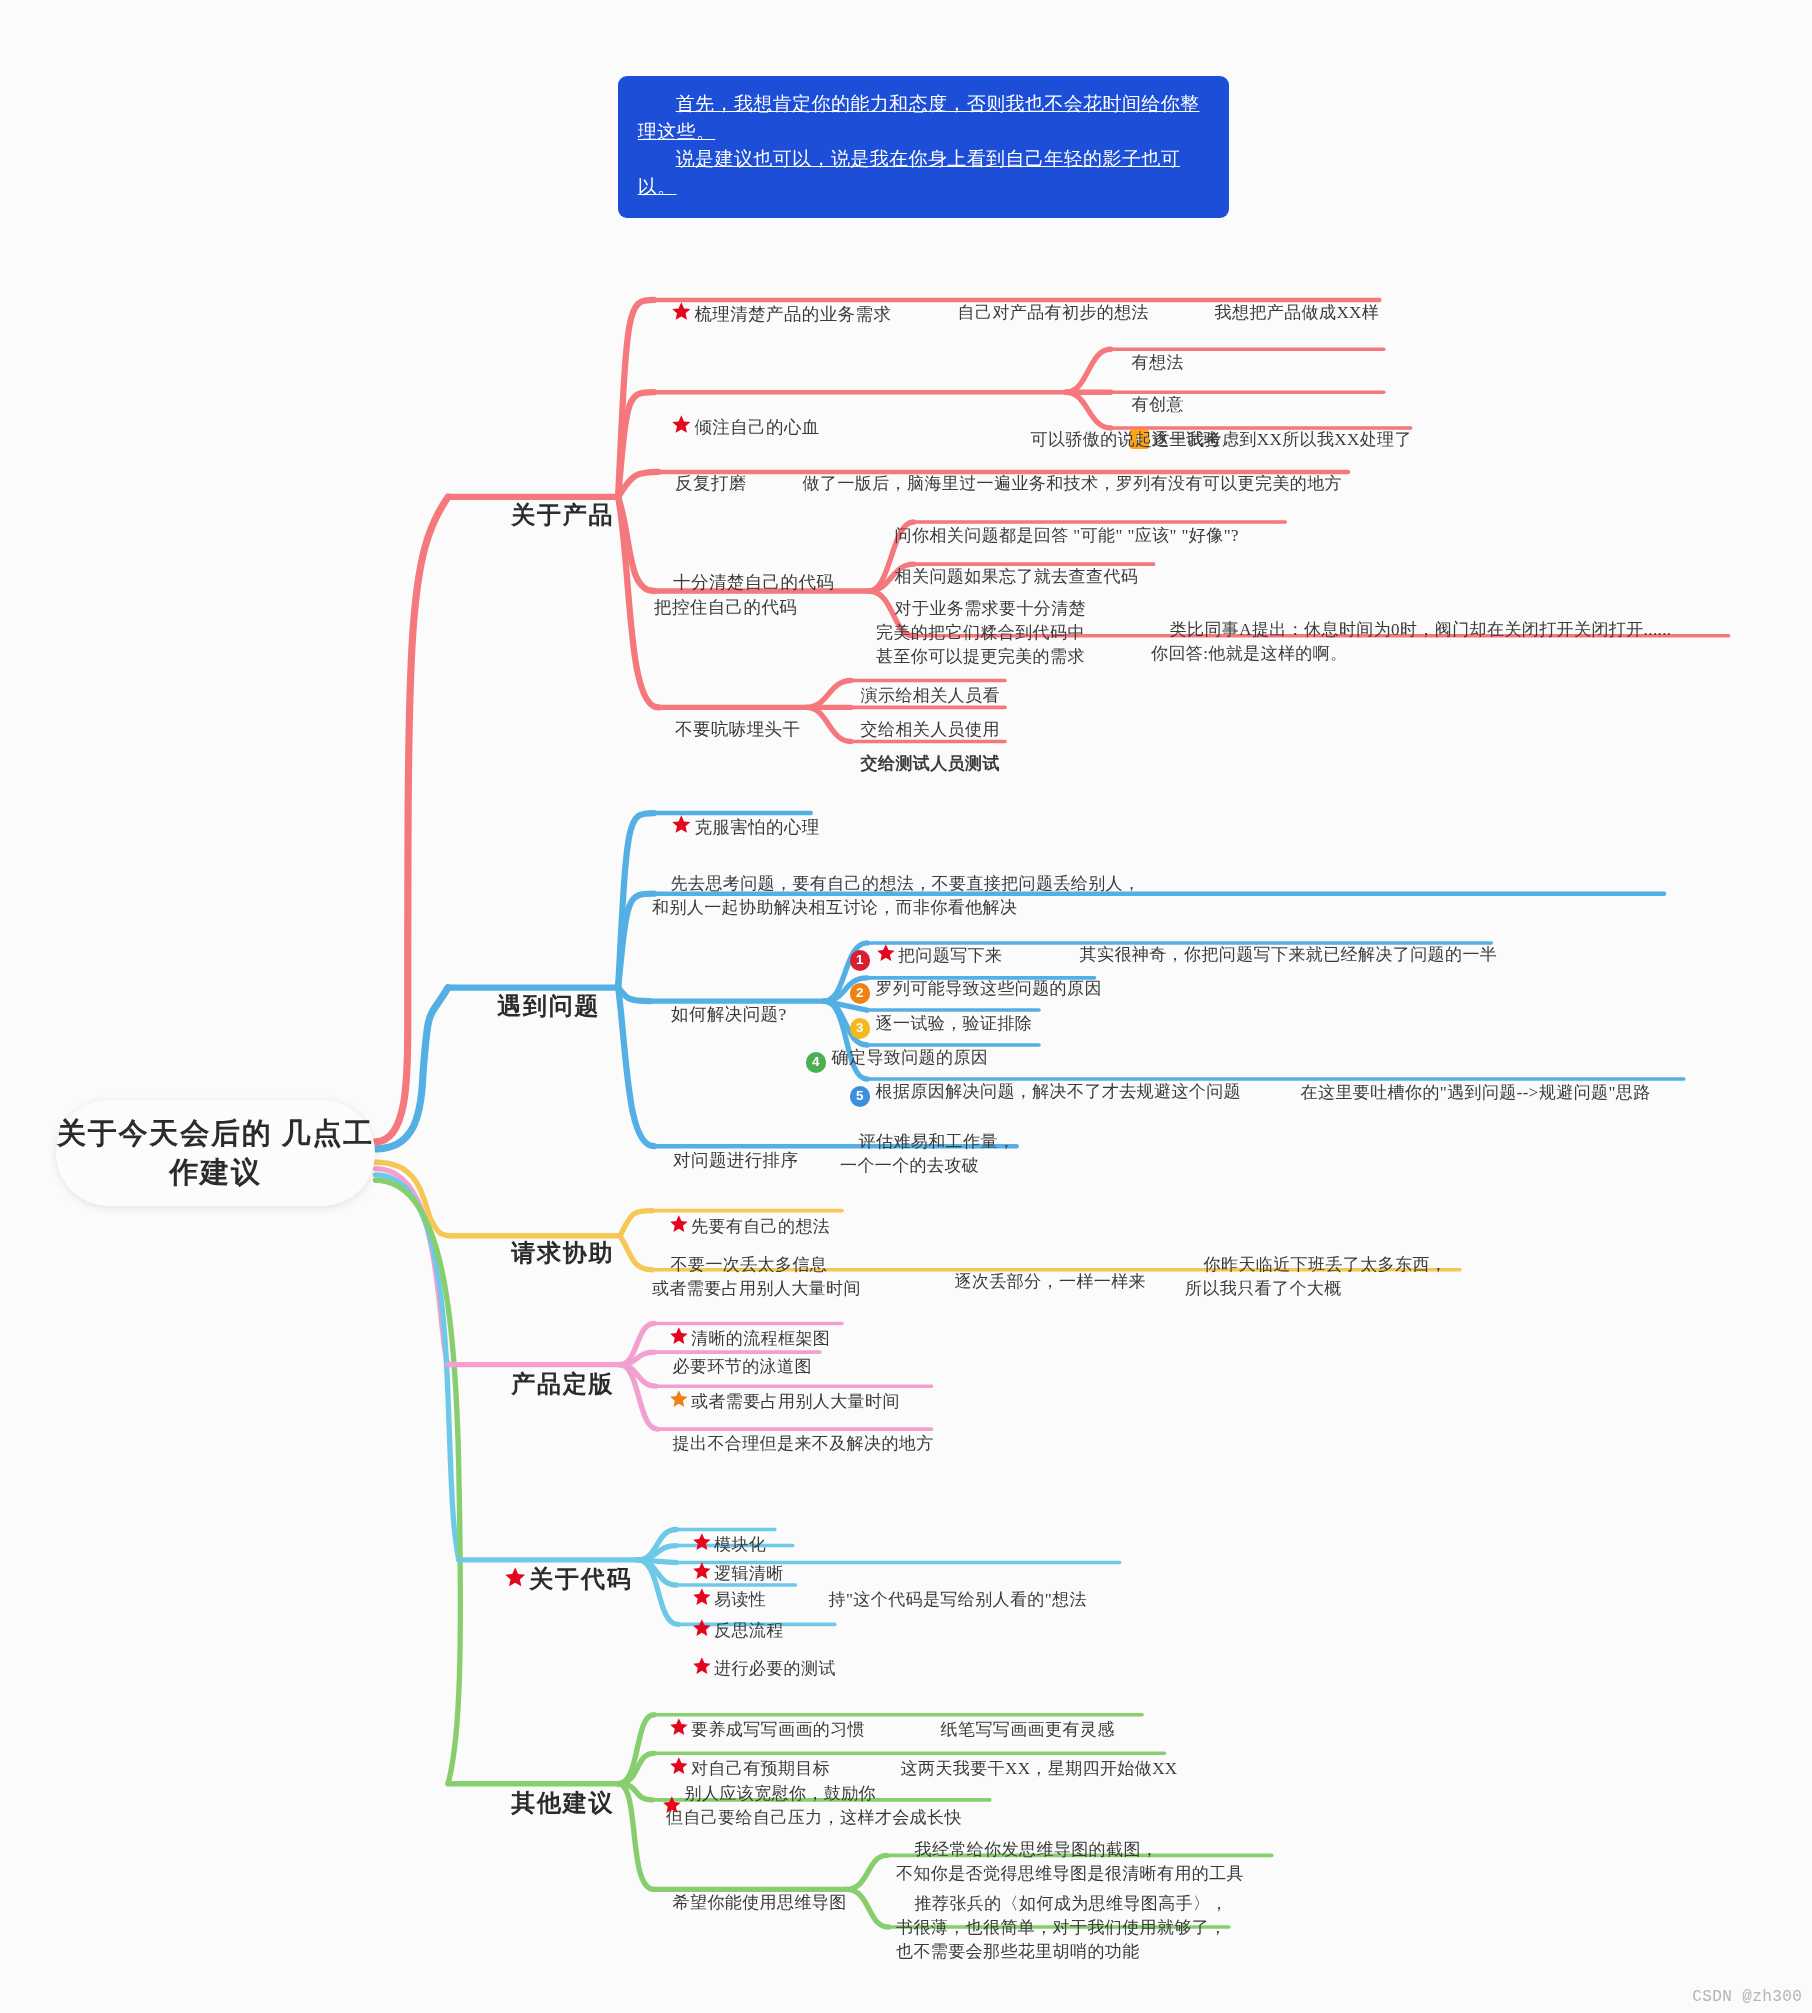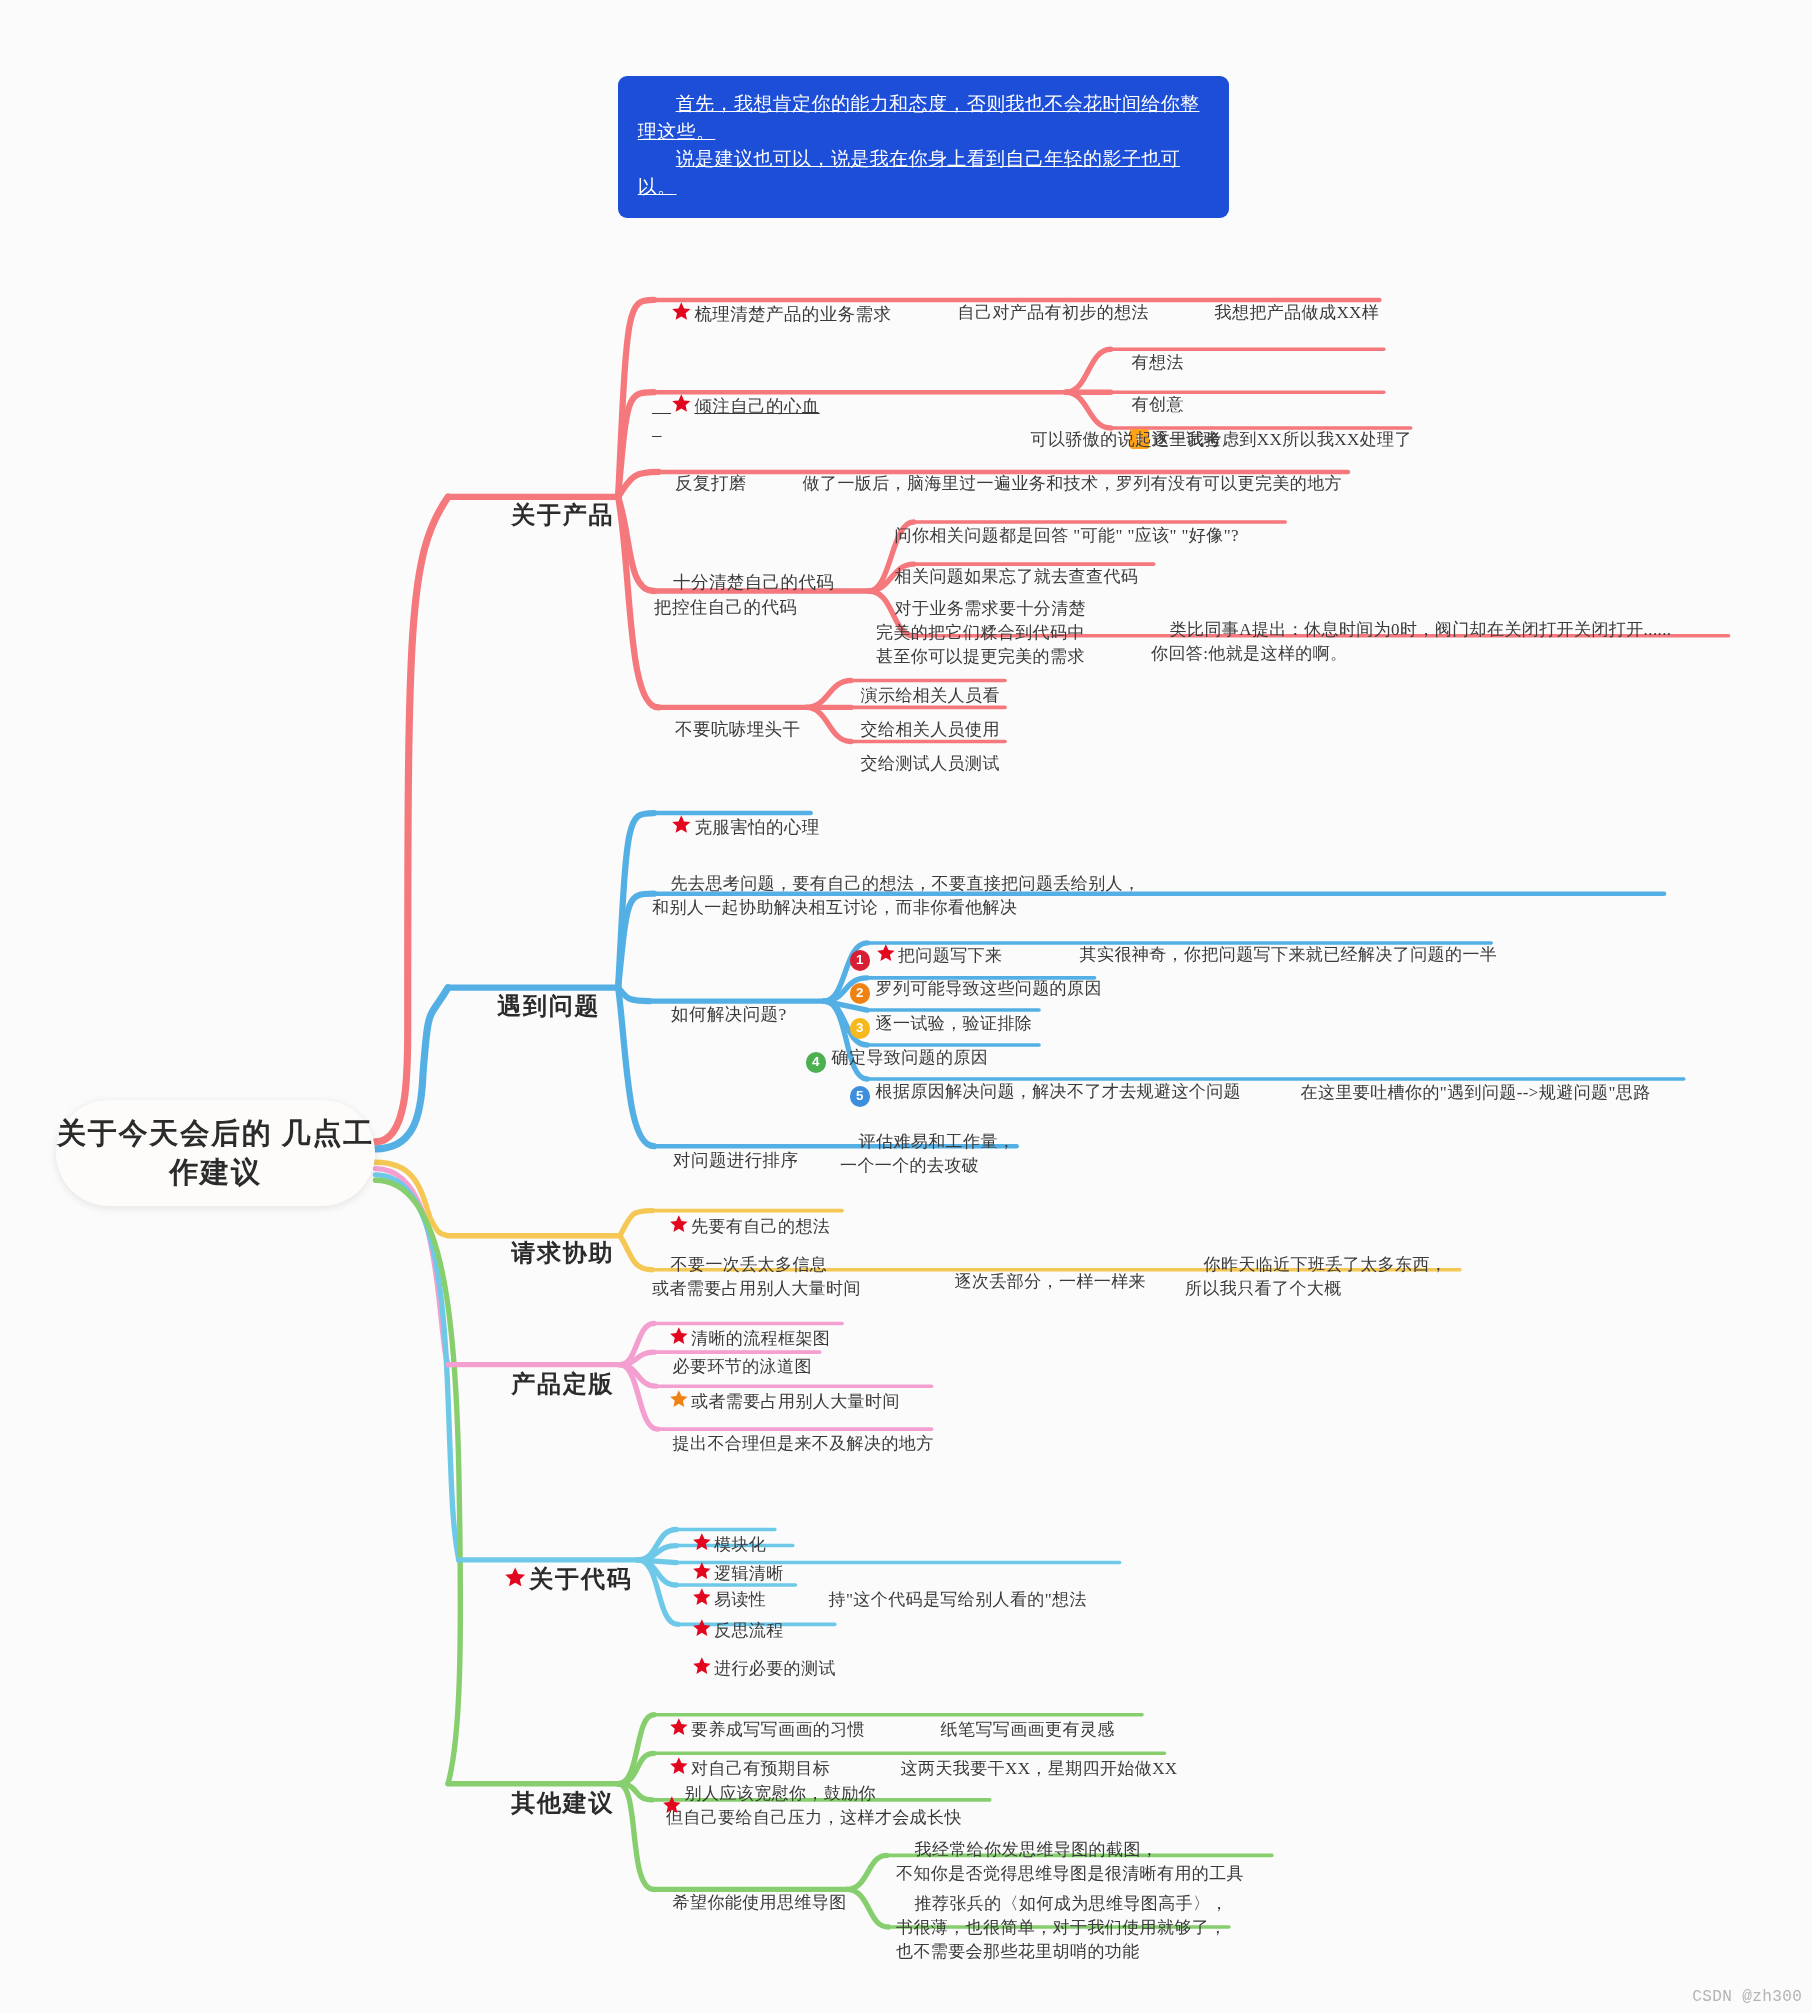--- a/index.html
+++ b/index.html
@@ -279,21 +279,21 @@
           <polygon points="12,1.6 15.2,8.6 22.6,9.4 17,14.4 18.6,21.8 12,18 5.4,21.8 7,14.4 1.4,9.4 8.8,8.6" fill="#e2071f"></polygon>
         </svg></span><span>梳理清楚产品的业务需求</span>
   </div>
   <div class="node l3" style="left:939px; top:280px;">
     <span>自己对产品有初步的想法</span>
   </div>
   <div class="node l3" style="left:1196px; top:280px;">
     <span>我想把产品做成XX样</span>
   </div>
 
-  <div class="node l2" style="left:652px; top:371px;text-decoration:underline;">
+  <div class="node l2" style="left:652px; top:392px;">
     <span class="star"><svg width="20.6" height="20.6" viewBox="0 0 24 24">
           <polygon points="12,1.6 15.2,8.6 22.6,9.4 17,14.4 18.6,21.8 12,18 5.4,21.8 7,14.4 1.4,9.4 8.8,8.6" fill="#e2071f"></polygon>
         </svg></span><span>倾注自己的心血</span>
   </div>
   <div class="node l3" style="left:1113px; top:330px;">
     <span>有想法</span>
   </div>
   <div class="node l3" style="left:1113px; top:372px;">
     <span>有创意</span>
   </div>
@@ -333,21 +333,21 @@
 
   <div class="node l2" style="left:656px; top:696px;">
     <span>不要吭哧埋头干</span>
   </div>
   <div class="node l3" style="left:842px; top:663px;">
     <span>演示给相关人员看</span>
   </div>
   <div class="node l3" style="left:842px; top:697px;">
     <span>交给相关人员使用</span>
   </div>
-  <div class="node l3" style="left:842px; top:731px;">
+  <div class="node l3" style="left:842px; top:731px;font-weight:bold;">
     <span>交给测试人员测试</span>
   </div>
 
   <div class="node l2" style="left:652px; top:792px;">
     <span class="star"><svg width="20.6" height="20.6" viewBox="0 0 24 24">
           <polygon points="12,1.6 15.2,8.6 22.6,9.4 17,14.4 18.6,21.8 12,18 5.4,21.8 7,14.4 1.4,9.4 8.8,8.6" fill="#e2071f"></polygon>
         </svg></span><span>克服害怕的心理</span>
   </div>
   <div class="node l3 multiline" style="left:652px; top:848px;">
     <span>先去思考问题，要有自己的想法，不要直接把问题丢给别人，

